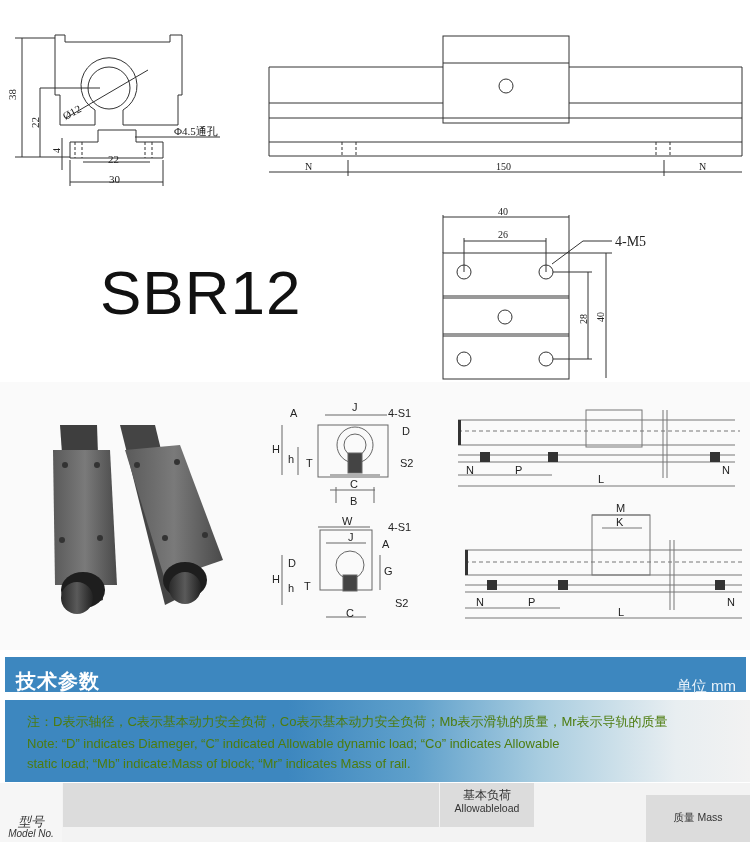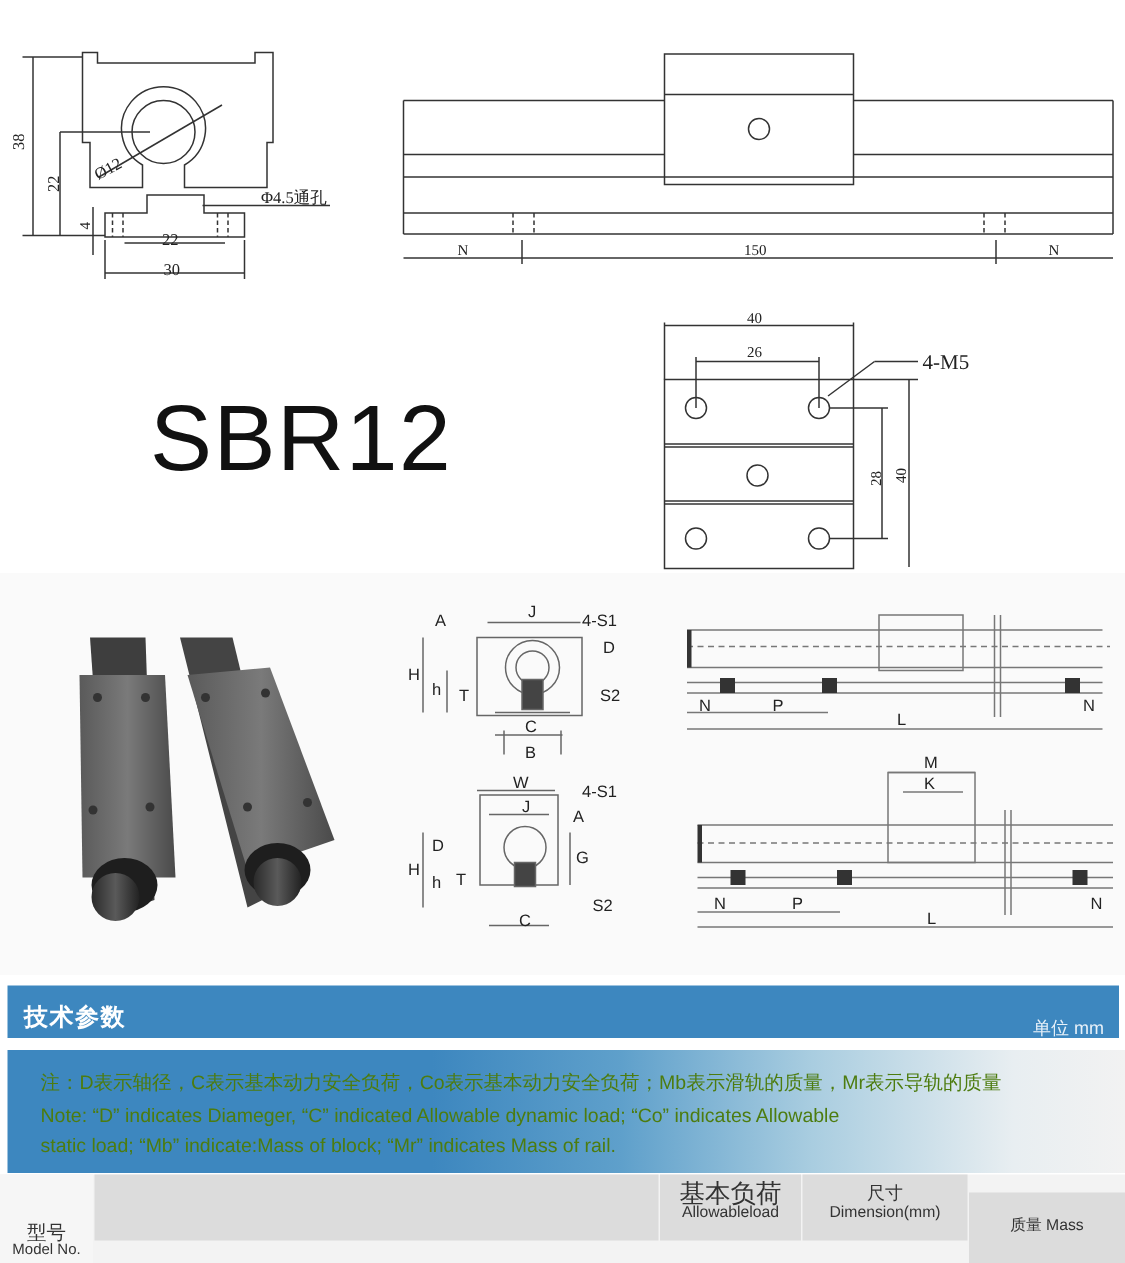--- a/index.html
+++ b/index.html
@@ -3,28 +3,28 @@
 <meta charset="utf-8">
 <style>
   html,body{margin:0;padding:0;background:#fff;}
   body{width:750px;height:842px;position:relative;overflow:hidden;font-family:"Liberation Sans",sans-serif;}
   .abs{position:absolute;}
   svg text{font-family:"Liberation Serif",serif;fill:#222;}
   .sans text{font-family:"Liberation Sans",sans-serif;}
   #title{left:100px;top:262px;font-family:Liberation Sans, sans-serif;font-size:62px;color:#111;letter-spacing:1px;line-height:1;}
   #photo-area{left:0;top:382px;width:750px;height:268px;background:#fafafa;}
   #param-header{left:5px;top:657px;width:741px;height:35px;background:#3d87bf;}
-  #param-title{left:16px;top:668px;color:#fff;font-weight:bold;font-size:16px;letter-spacing:1px;}
-  #param-unit{right:14px;top:677px;color:#e8f1f9;font-size:12px;}
+  #param-title{left:16px;top:668px;color:#fff;font-weight:bold;font-size:20px;letter-spacing:1px;}
+  #param-unit{right:14px;top:677px;color:#e8f1f9;font-size:15px;}
   #note-band{left:5px;top:700px;width:745px;height:82px;
     background:linear-gradient(90deg,#3d87bf 0%,#3d87bf 38%,#5fa0cb 55%,#a9cde0 72%,#e8eef1 90%,#f2f2f2 100%);}
   .note-line{left:27px;color:#4d7c0f;font-size:13px;white-space:nowrap;}
   #table-head{left:0;top:783px;width:750px;height:59px;background:#f3f3f3;}
   .th{position:absolute;background:#dcdcdc;color:#333;font-size:10.5px;text-align:center;line-height:13px;}
-  .th-model{position:absolute;left:0;top:0;width:62px;height:59px;background:#f6f6f6;color:#333;text-align:center;font-size:10px;}
+  .th-model{position:absolute;left:0;top:0;width:62px;height:59px;background:#f6f6f6;color:#333;text-align:center;font-size:10px;font-style:italic;}
 </style>
 </head>
 <body>
 
 <svg class="abs" style="left:0;top:30px" width="260" height="160" viewBox="0 0 260 160">
   <g fill="none" stroke="#333" stroke-width="1">
     <path d="M55,5 L55,65 L60,65 L60,95 L95,95 L95,80 A28,28 0 1 1 123,80 L123,95 L178,95 L178,65 L182,65 L182,5 L170,5 L170,12 L65,12 L65,5 Z"></path>
     <circle cx="109" cy="58" r="21"></circle>
     <path d="M70,112 L70,128 L163,128 L163,112 L136,112 L136,100 L98,100 L98,112 Z"></path>
     <path d="M75,112 L75,128 M82,112 L82,128 M145,112 L145,128 M152,112 L152,128" stroke-dasharray="3,2"></path>
@@ -248,21 +248,17 @@
 <div class="abs note-line" style="top:756px">static load; “Mb” indicate:Mass of block; “Mr” indicates Mass of rail.</div>
 
 <div id="table-head" class="abs">
   <div class="th-model">
     <div style="position:absolute;top:30px;width:62px;font-size:13px">型号</div>
     <div style="position:absolute;top:45px;width:62px;font-size:10px">Model No.</div>
   </div>
   <div class="th" style="left:63px;top:0;width:376px;height:44px">
   </div>
   <div class="th" style="left:440px;top:0;width:94px;height:44px">
-    <div style="padding-top:6px;font-size:17px">基本负荷</div>
+    <div style="padding-top:6px;font-size:12px">基本负荷</div>
     <div>Allowableload</div>
-  </div>
-  <div class="th" style="left:535px;top:0;width:110px;height:44px">
-    <div style="padding-top:6px;font-size:12px">尺寸</div>
-    <div>Dimension(mm)</div>
   </div>
   <div class="th" style="left:646px;top:12px;width:104px;height:52px;line-height:44px">质量 Mass</div>
 </div>
 
 </body></html>

